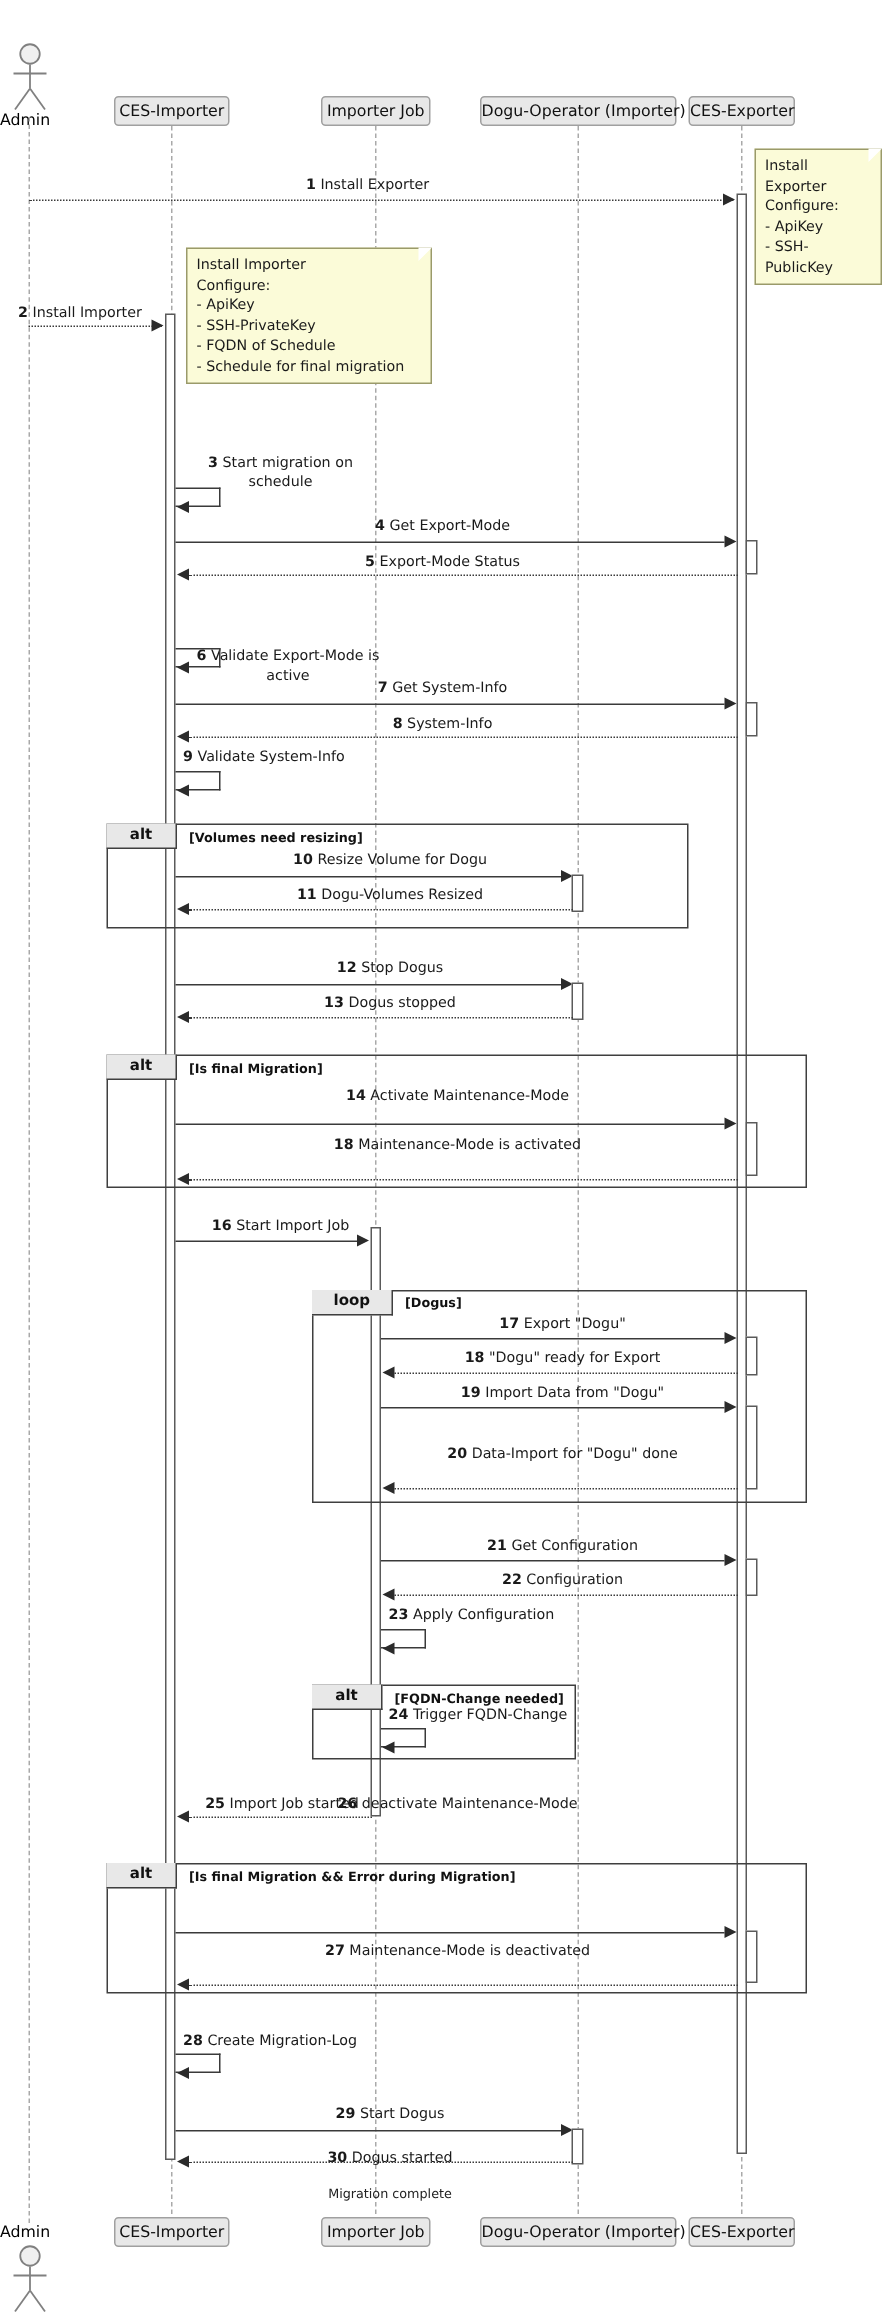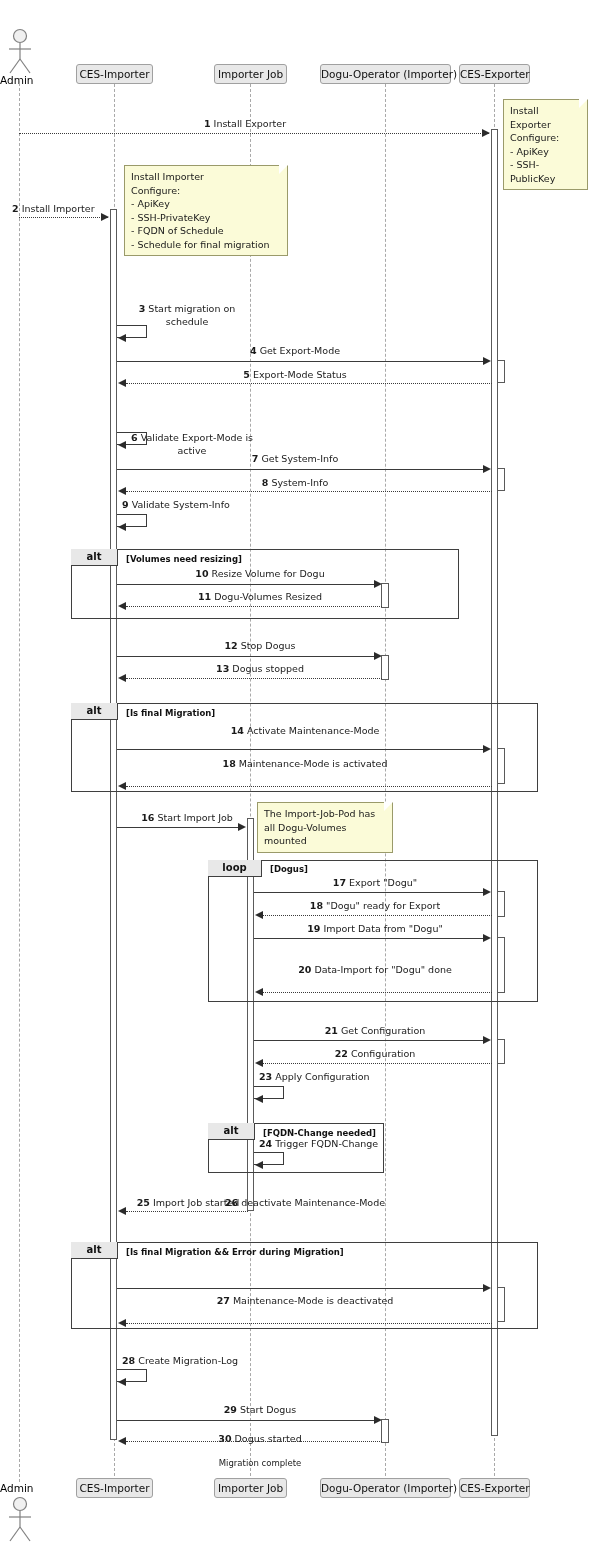--- a/index.html
+++ b/index.html
@@ -244,25 +244,20 @@
   </div>
   <div class="msg dashed" style="left:126px;top:786px;width:366px;"></div>
   <div class="arrowL" style="left:118px;top:782px;"></div>
 
   <div class="mlabel" style="left:128px;top:812px;width:118px;">
     <span class="num">16</span> <span>Start Import Job</span>
   </div>
   <div class="msg" style="left:117px;top:827px;width:121px;"></div>
   <div class="arrowR" style="left:238px;top:823px;"></div>
 
-  <div class="note" style="left:257px;top:802px;width:136px;">
-    <span class="fold"></span>
-    <div>The Import-Job-Pod has</div>
-    <div>all Dogu-Volumes mounted</div>
-  </div>
 
   <div class="mlabel" style="left:275px;top:877px;width:200px;">
     <span class="num">17</span> <span>Export "Dogu"</span>
   </div>
   <div class="msg" style="left:254px;top:892px;width:229px;"></div>
   <div class="arrowR" style="left:483px;top:888px;"></div>
   <div class="act" style="left:497px;top:891px;width:8px;height:26px;"></div>
 
   <div class="mlabel" style="left:275px;top:900px;width:200px;">
     <span class="num">18</span> <span>"Dogu" ready for Export</span>

